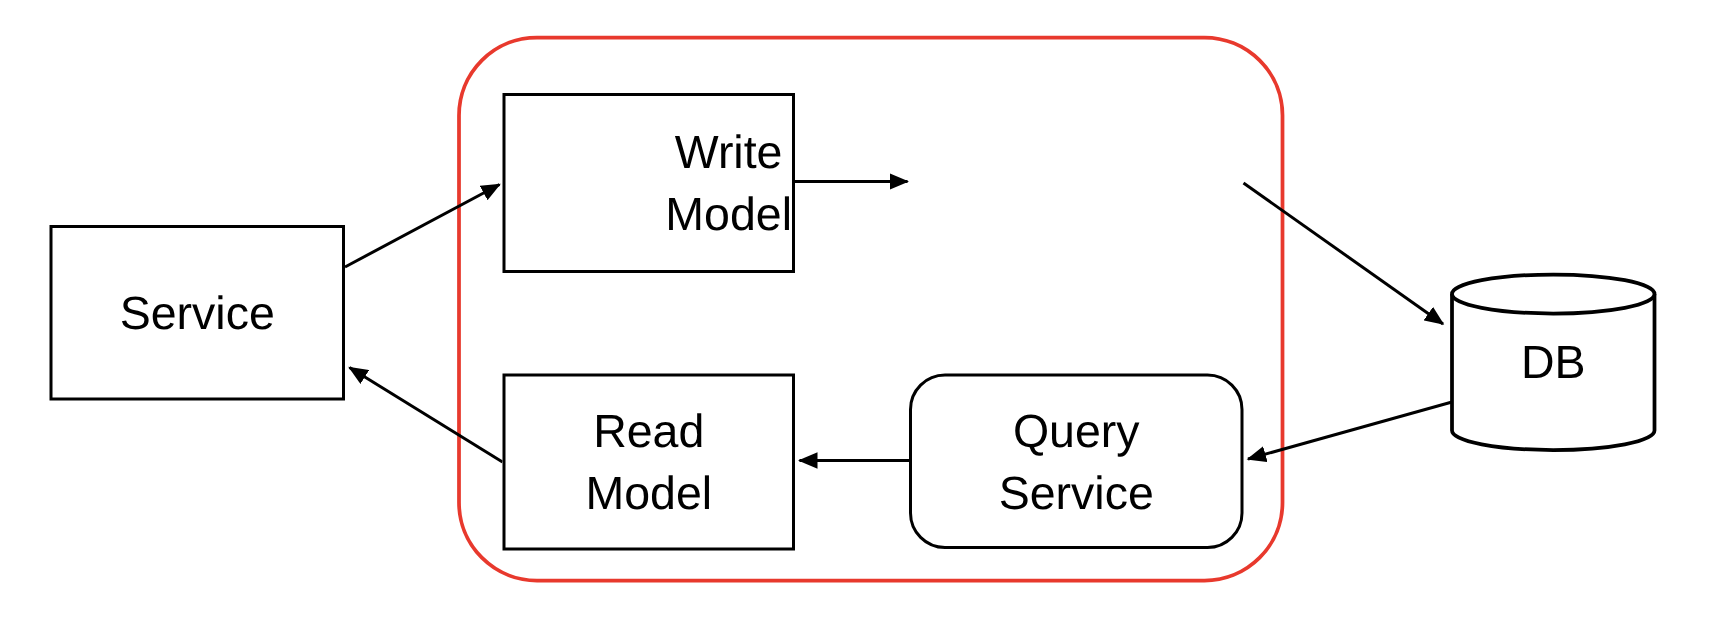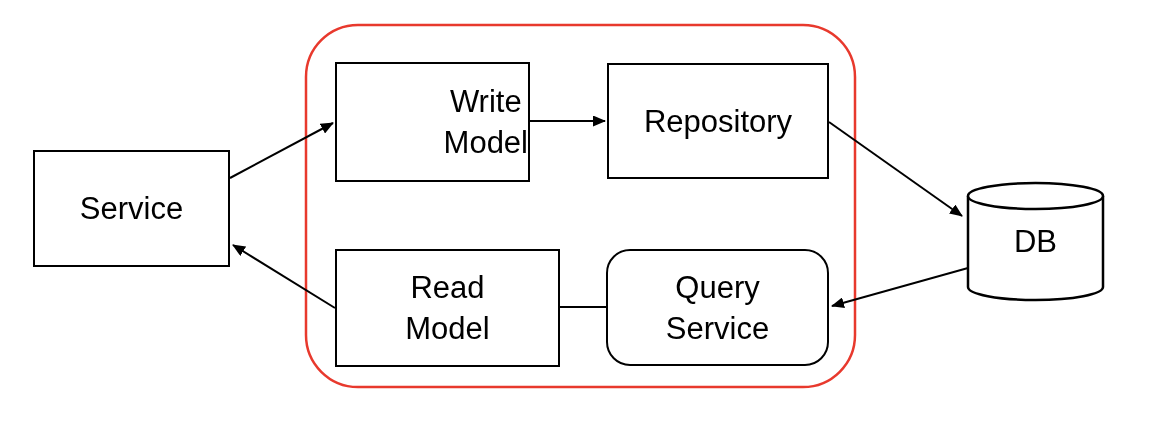--- a/index.html
+++ b/index.html
@@ -32,21 +32,21 @@
     justify-content: center;
     text-align: center;
     font-size: 31px;
     line-height: 41px;
     color: #000000;
     white-space: pre-line;
   }
   .node-usecase   { left: 33px;  top: 150px; width: 197px; height: 117px; }
   .node-write     { left: 335px; top: 62px;  width: 195px; height: 120px; justify-content: flex-end; }
   .node-repo      { left: 607px; top: 63px;  width: 222px; height: 116px; }
-  .node-read      { left: 335px; top: 249px; width: 225px; height: 118px; }
+  .node-read      { left: 335px; top: 249px; width: 195px; height: 118px; }
   .node-query     { left: 606px; top: 249px; width: 223px; height: 117px; border-radius: 24px; }
   .db-label {
     position: absolute;
     left: 968px; top: 198px; width: 135px; height: 88px;
     display: flex;
     align-items: center;
     justify-content: center;
     font-size: 31px;
     color: #000000;
   }
@@ -80,23 +80,20 @@
 
   <div class="node node-usecase">
     <span>Service</span>
   </div>
 
   <div class="node node-write">
     <span>Write
 Model</span>
   </div>
 
-  <div class="node node-repo">
-    <span>Repository</span>
-  </div>
 
   <div class="node node-read">
     <span>Read
 Model</span>
   </div>
 
   <div class="node node-query">
     <span>Query
 Service</span>
   </div>

